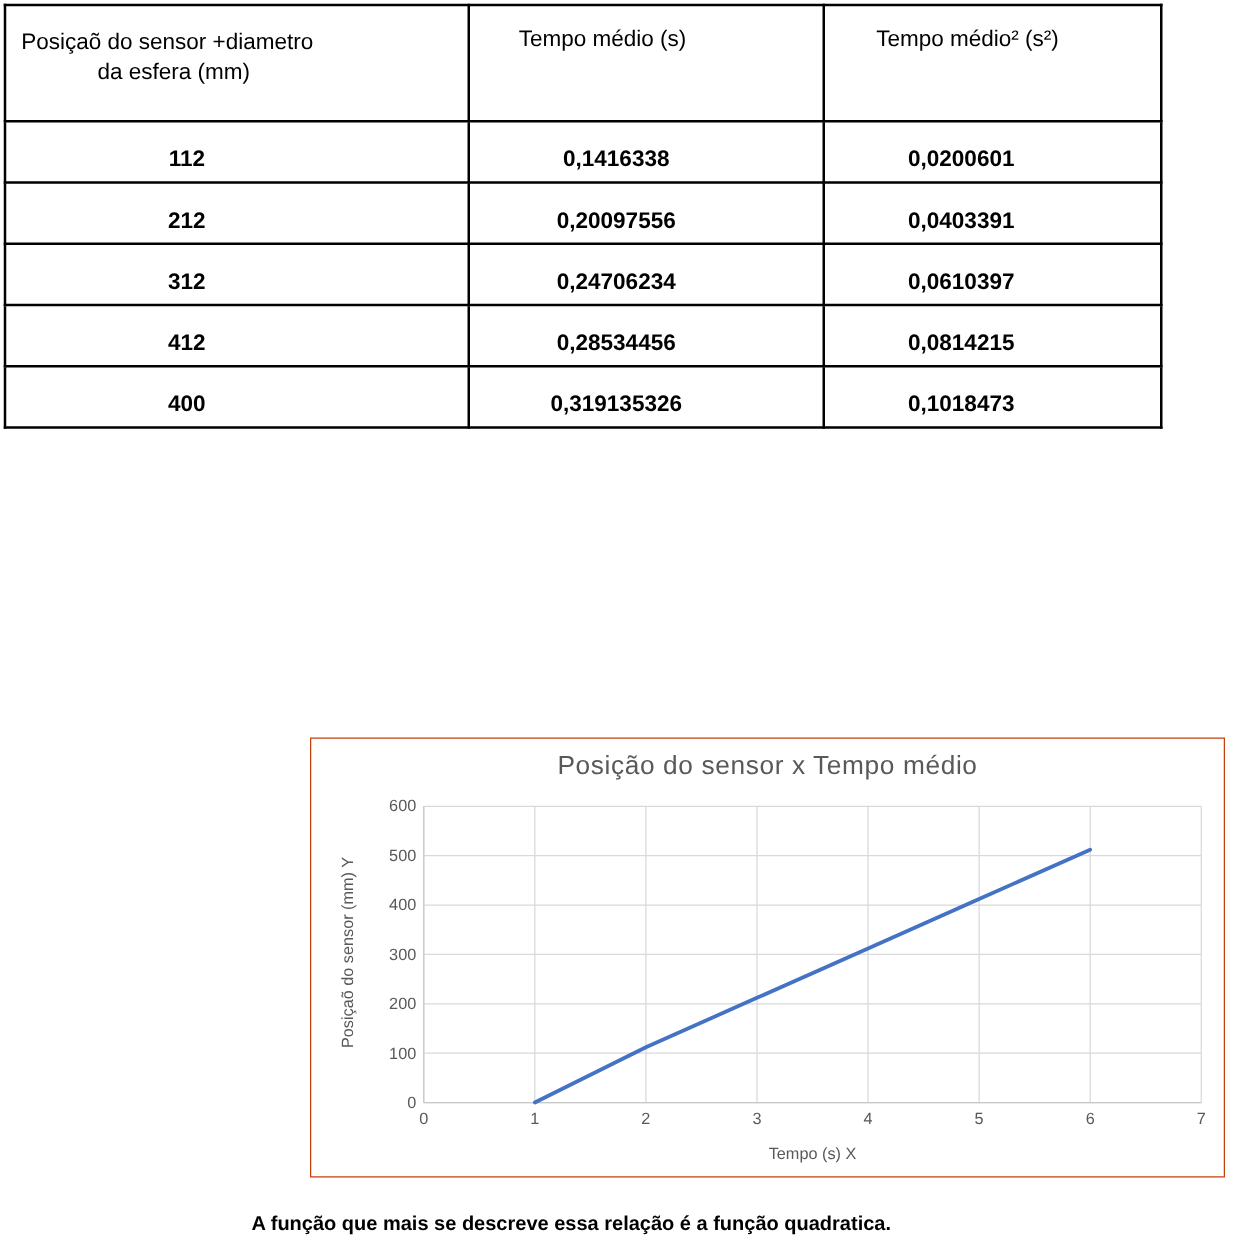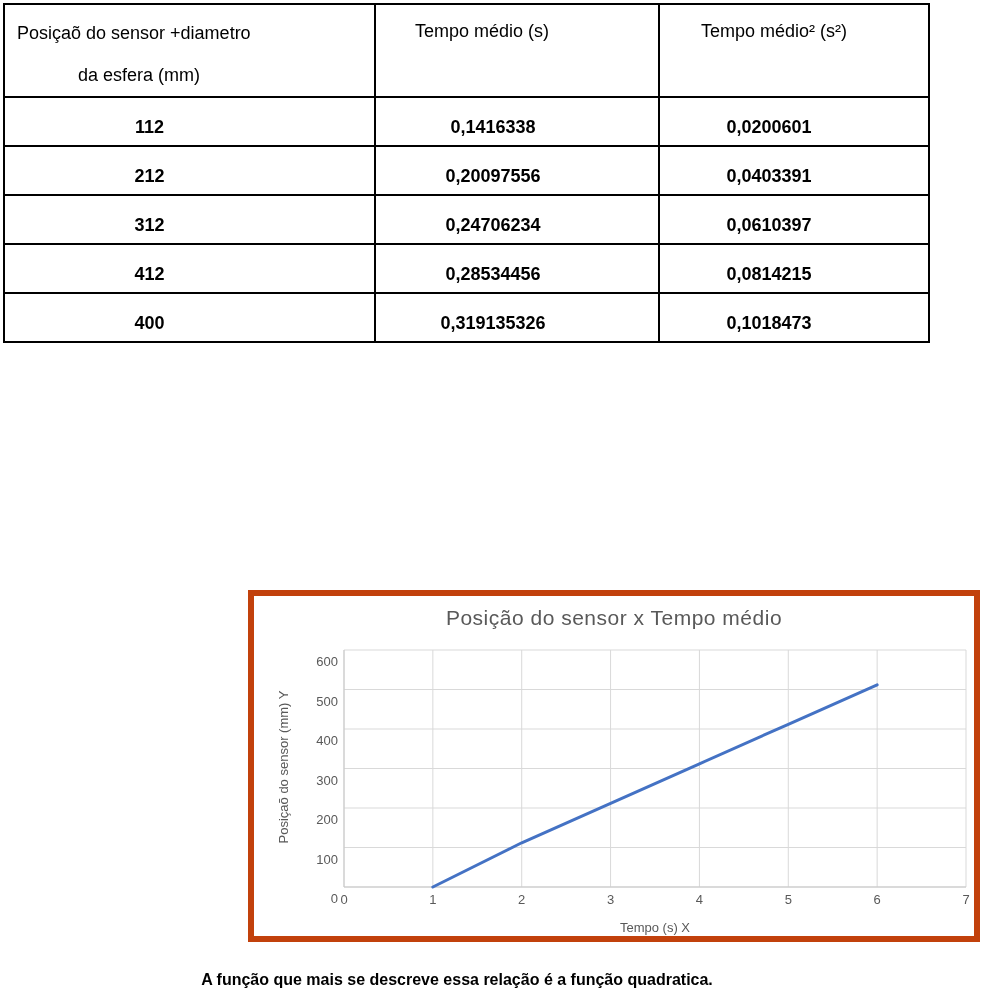--- a/index.html
+++ b/index.html
@@ -14,41 +14,41 @@
   }
   .dtable th, .dtable td { border: 2px solid #000; }
   .dtable th {
     font-weight: normal; font-size: 18px; vertical-align: top;
     height: 93px; padding-top: 16px; text-align: left;
   }
   .dtable th.c1, .dtable th.c2 { text-align: center; }
   .dtable th.c1 { padding-right: 70px; }
   .dtable th.c2 { padding-right: 40px; }
   .h-line1 { padding-left: 12px; line-height: 24px; }
-  .h-line2 { padding-left: 73px; margin-top: 18px; line-height: 24px; }
+  .h-line2 { padding-left: 73px; line-height: 24px; }
   .dtable td {
     font-weight: bold; font-size: 18px; text-align: center;
     vertical-align: bottom; height: 49px; padding-bottom: 7px;
   }
   .dtable td.c0 { padding-right: 80px; }
   .dtable td.c1 { padding-right: 48px; }
   .dtable td.c2 { padding-right: 50px; }
 
   
   .chart-box {
     position: absolute; left: 248px; top: 590px; width: 732px; height: 352px;
-    background: #fff; border: 6px solid #c2410c;
+    background: #fff; border: 1px solid #c2410c;
   }
   .chart-title {
     position: absolute; left: 0; right: 0; top: 10px;
     text-align: center; font-size: 21px; letter-spacing: 0.5px; color: #595959;
   }
   .plot-svg { position: absolute; left: 90px; top: 54px; overflow: visible; }
   .tick { position: absolute; font-size: 13px; color: #595959; line-height: 16px; }
-  .ytick { width: 70px; text-align: right; margin-top: 12px; }
+  .ytick { width: 70px; text-align: right; }
   .xtick { width: 50px; text-align: center; }
   .y-axis-title {
     position: absolute; left: 29px; top: 171px; white-space: nowrap;
     transform: translate(-50%,-50%) rotate(-90deg);
     font-size: 13px; color: #595959;
   }
   .x-axis-title {
     position: absolute; left: 90px; width: 622px; top: 324px;
     text-align: center; font-size: 13px; color: #595959;
   }

